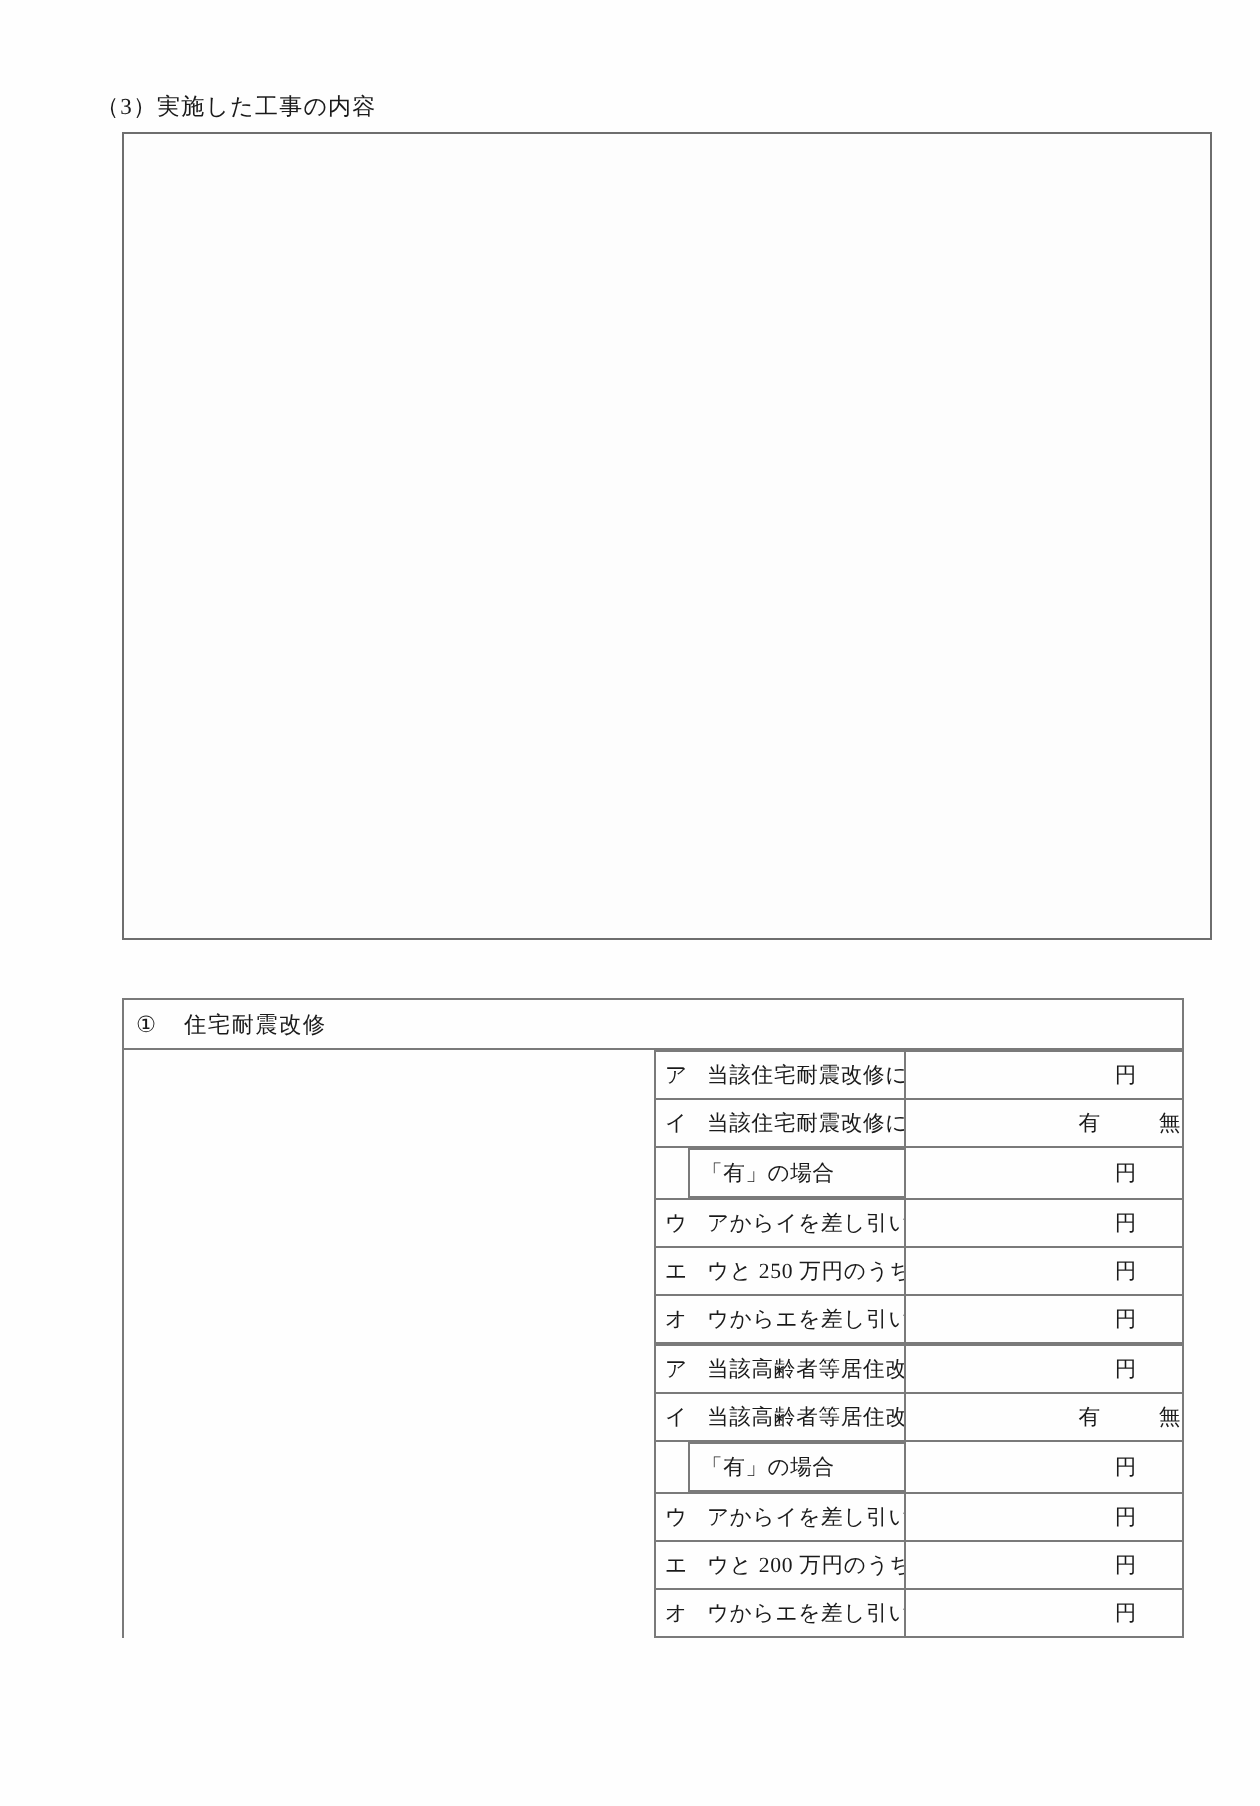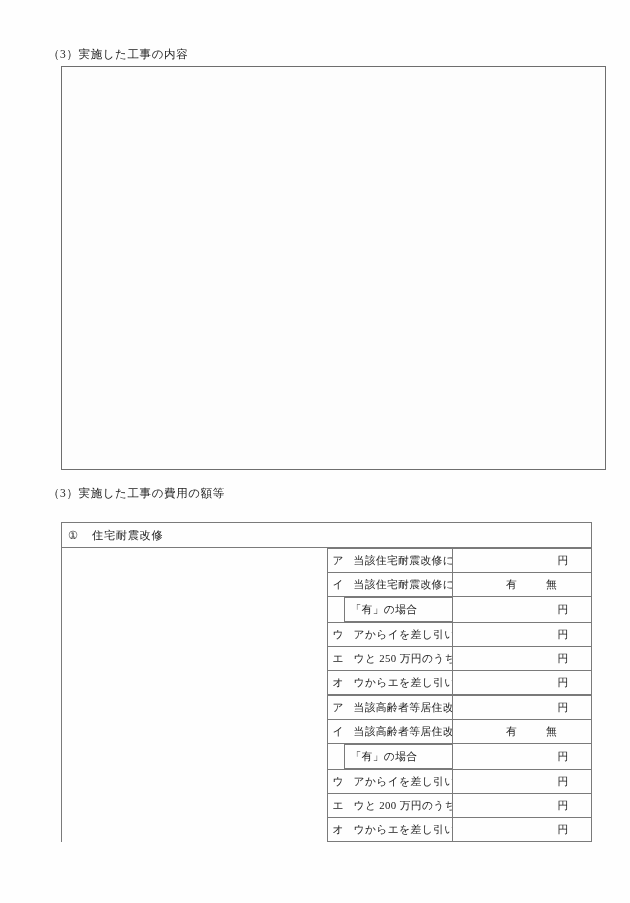--- a/index.html
+++ b/index.html
@@ -52,21 +52,21 @@
     top: 486px;
     font-size: 11.5px;
     letter-spacing: 0.6px;
     white-space: nowrap;
     line-height: 14px;
   }
 
   .cost-table {
     position: absolute;
     left: 61px;
-    top: 522px;
+    top: 499px;
     width: 531px;
     border-collapse: collapse;
     table-layout: fixed;
     font-size: 10.8px;
     letter-spacing: 0.3px;
   }
   .cost-table td {
     border: 1px solid #7a7a7a;
     padding: 0;
     vertical-align: middle;
@@ -128,21 +128,21 @@
     width: 116px;
     text-align: right;
     padding-right: 22px !important;
     height: 23px;
     white-space: nowrap;
   }
 
   .yesno-cell {
     width: 116px;
     height: 23px;
-    text-align: center;
+    text-align: right;
     padding-left: 20px !important;
     white-space: nowrap;
   }
   .yesno-cell .yn {
     display: inline-block;
   }
   .yesno-cell .yn.no {
     margin-left: 29px;
   }
 
@@ -168,21 +168,20 @@
 </style>
 </head>
 <body>
 
 <div class="page">
 
   <div class="sec2-heading">（3）実施した工事の内容</div>
 
   <div class="big-box"></div>
 
-  <div class="sec3-heading">（3）実施した工事の費用の額等</div>
 
   <table class="cost-table">
     <tbody>
 
       <tr>
         <td class="group-head" colspan="2">
           <span class="circnum">①</span><span class="gtitle">住宅耐震改修</span>
         </td>
       </tr>
 

